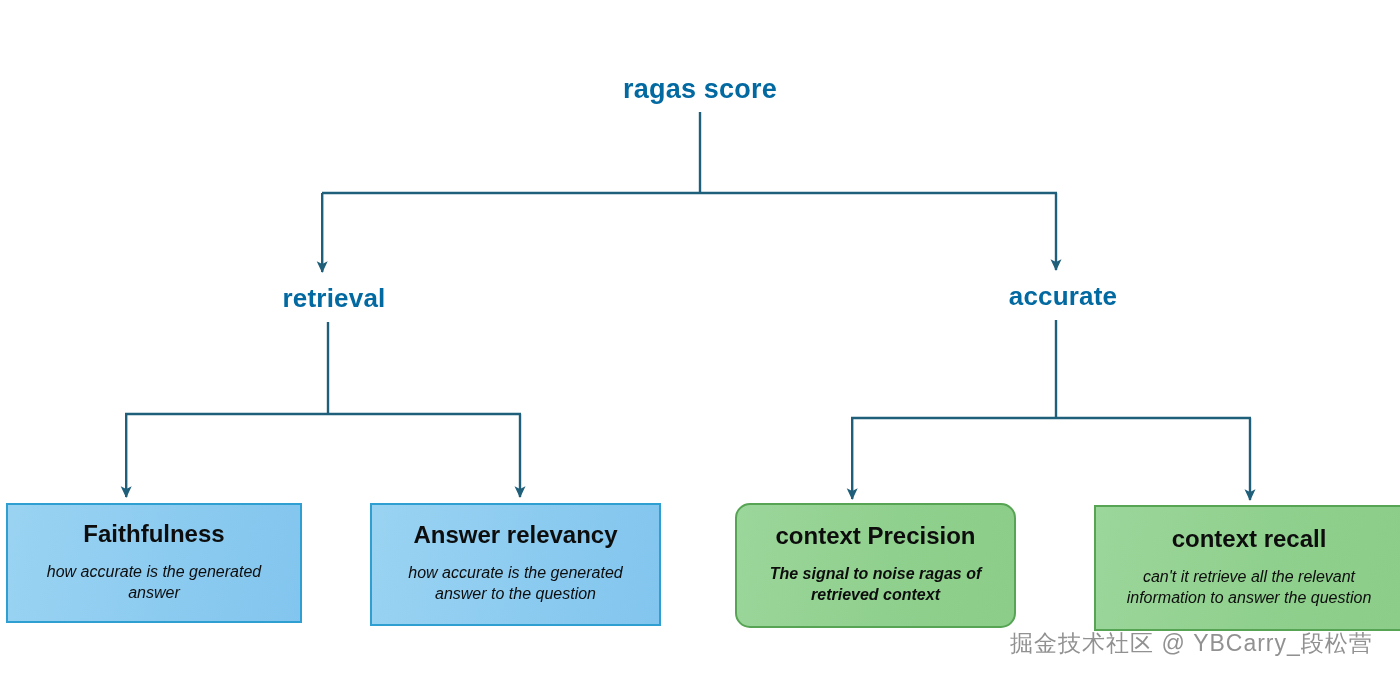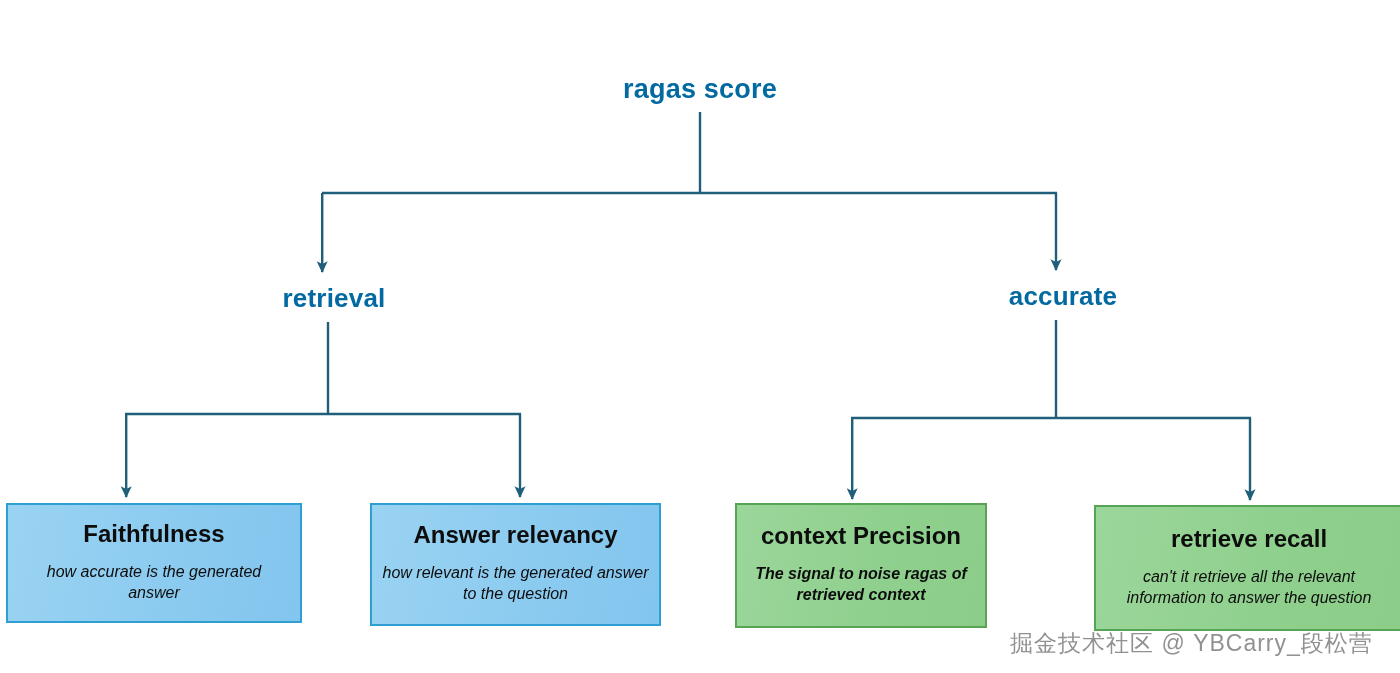--- a/index.html
+++ b/index.html
@@ -102,22 +102,23 @@
   }
   #box-answer-relevancy {
     left: 370px;
     top: 503px;
     width: 291px;
     height: 123px;
   }
   #box-context-precision {
     left: 735px;
     top: 503px;
-    width: 252px;
+    width: 281px;
     height: 125px;
+    border-radius: 15px;
   }
   #box-context-recall {
     left: 1094px;
     top: 505px;
     width: 310px;
     height: 126px;
   }
 
   
   #watermark {
@@ -171,28 +172,28 @@
 
   <div class="text-node" id="node-retrieval">accurate</div>
 
   <div class="leaf-box box-blue" id="box-faithfulness">
     <div class="leaf-title">Faithfulness</div>
     <div class="leaf-desc">how accurate is the generated answer</div>
   </div>
 
   <div class="leaf-box box-blue" id="box-answer-relevancy">
     <div class="leaf-title">Answer relevancy</div>
-    <div class="leaf-desc">how relevant is the generated answer to the question</div>
+    <div class="leaf-desc">how accurate is the generated answer to the question</div>
   </div>
 
   <div class="leaf-box box-green bold-desc" id="box-context-precision">
     <div class="leaf-title">context Precision</div>
     <div class="leaf-desc">The signal to noise ragas of retrieved context</div>
   </div>
 
   <div class="leaf-box box-green" id="box-context-recall">
-    <div class="leaf-title">retrieve recall</div>
+    <div class="leaf-title">context recall</div>
     <div class="leaf-desc">can't it retrieve all the relevant information to answer the question</div>
   </div>
 
   <div id="watermark">掘金技术社区 @ YBCarry_段松营</div>
 
 </div>
 
 </body></html>

